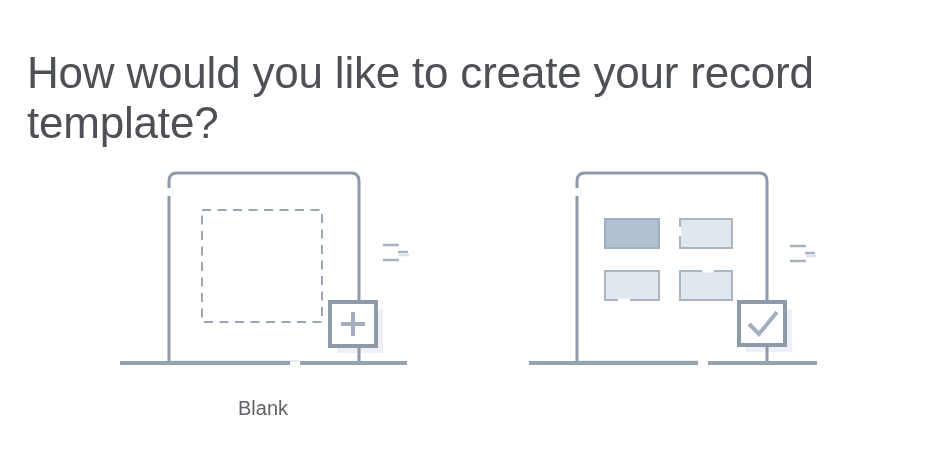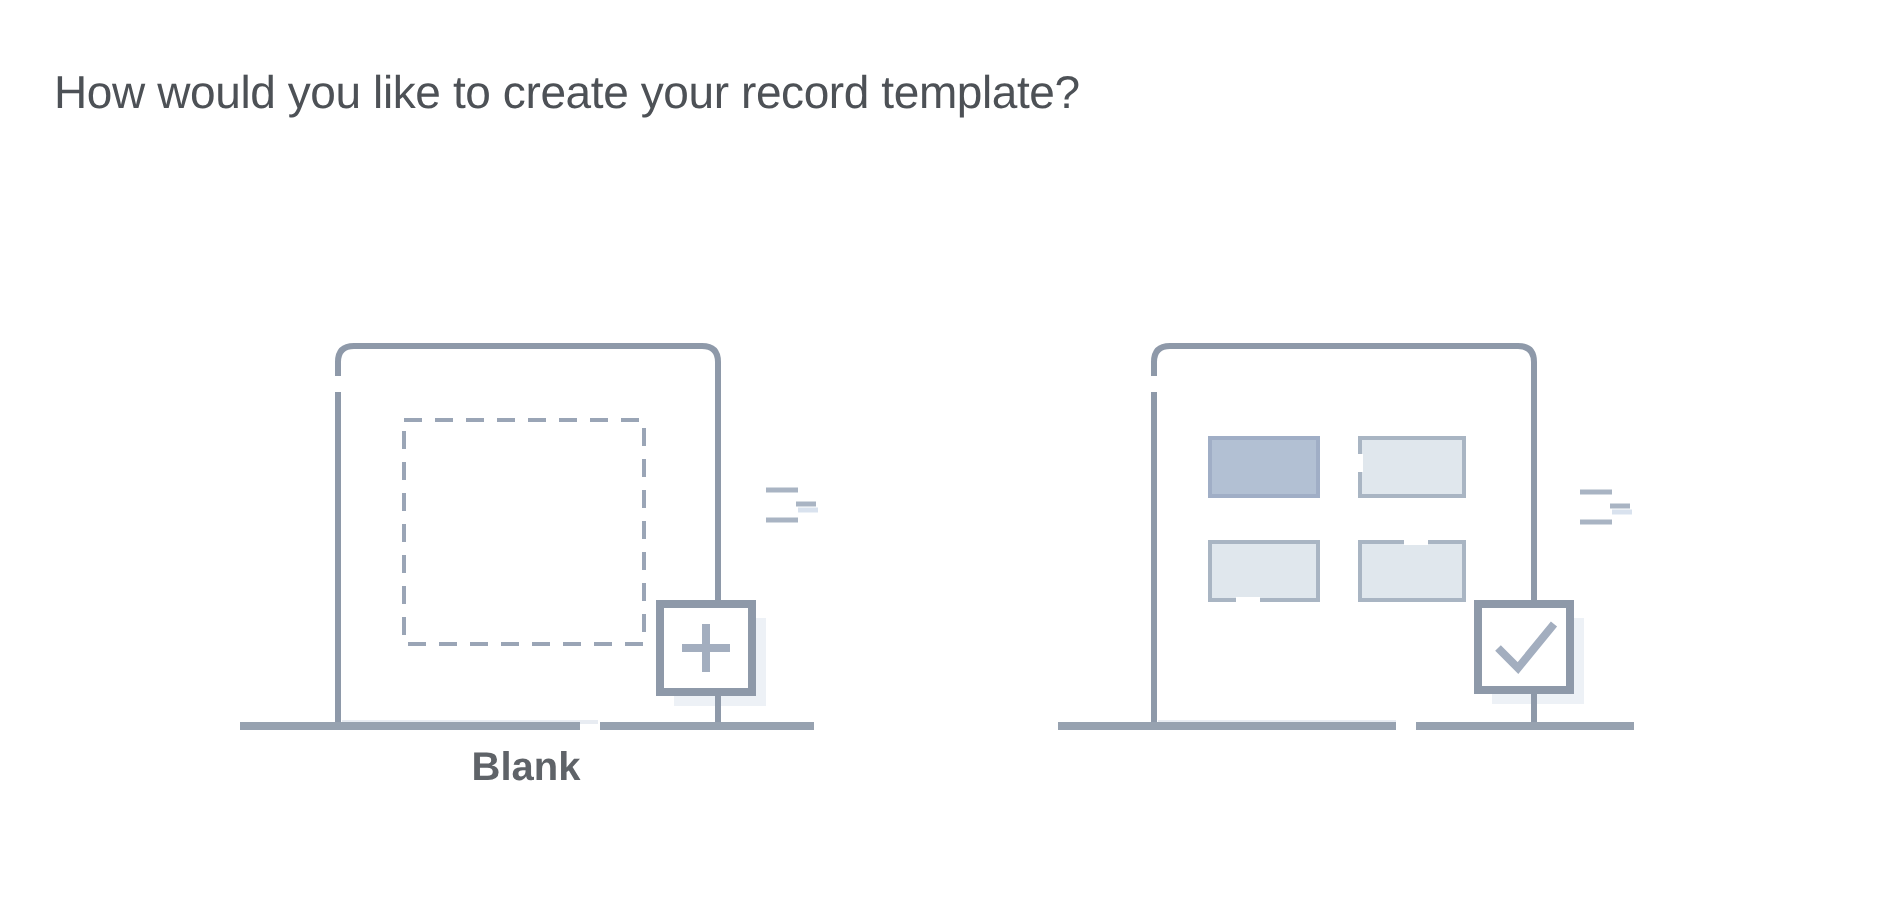--- a/index.html
+++ b/index.html
@@ -4,32 +4,33 @@
 <style>
   html,body { margin:0; padding:0; background:#ffffff; }
   .screen {
     position: relative;
     width: 948px; height: 460px;
     background:#ffffff;
     overflow: hidden;
     font-family: "Liberation Sans", "DejaVu Sans", sans-serif;
   }
   .title {
-    position:absolute; left:27px; top:33px; margin:0;
-    font-size:23px; font-weight:400; letter-spacing:-0.2px;
+    position:absolute; left:27px; top:48px; margin:0;
+    font-size:44px; font-weight:400; letter-spacing:-0.2px;
     color: var(--c-heading_text, #4d5156);
   }
   .option {
     position:absolute; top:158px; width:300px;
     text-align:center; cursor:pointer;
   }
   .option-left  { left:113px; }
   .option-right { left:522px; }
   .option-label {
-    font-size:20px; font-weight:700;
+    margin-top:24px;
+    font-size:20px; font-weight:400;
     color: var(--c-label_text, #5f6368);
   }
   svg { display:block; }
   
   .s-main  { stroke: var(--c-stroke, #8e99a9); fill:none; }
   .s-base  { stroke: var(--c-baseline, #97a2b0); fill:none; }
   .s-dash  { stroke: var(--c-dashed, #9aa5b6); fill:none; }
   .s-deco  { stroke: var(--c-deco, #a9b4c3); fill:none; }
   .s-decol { stroke: var(--c-deco_light, #d9e2ee); fill:none; }
   .s-icon  { stroke: var(--c-icon, #a3aebf); fill:none; }

